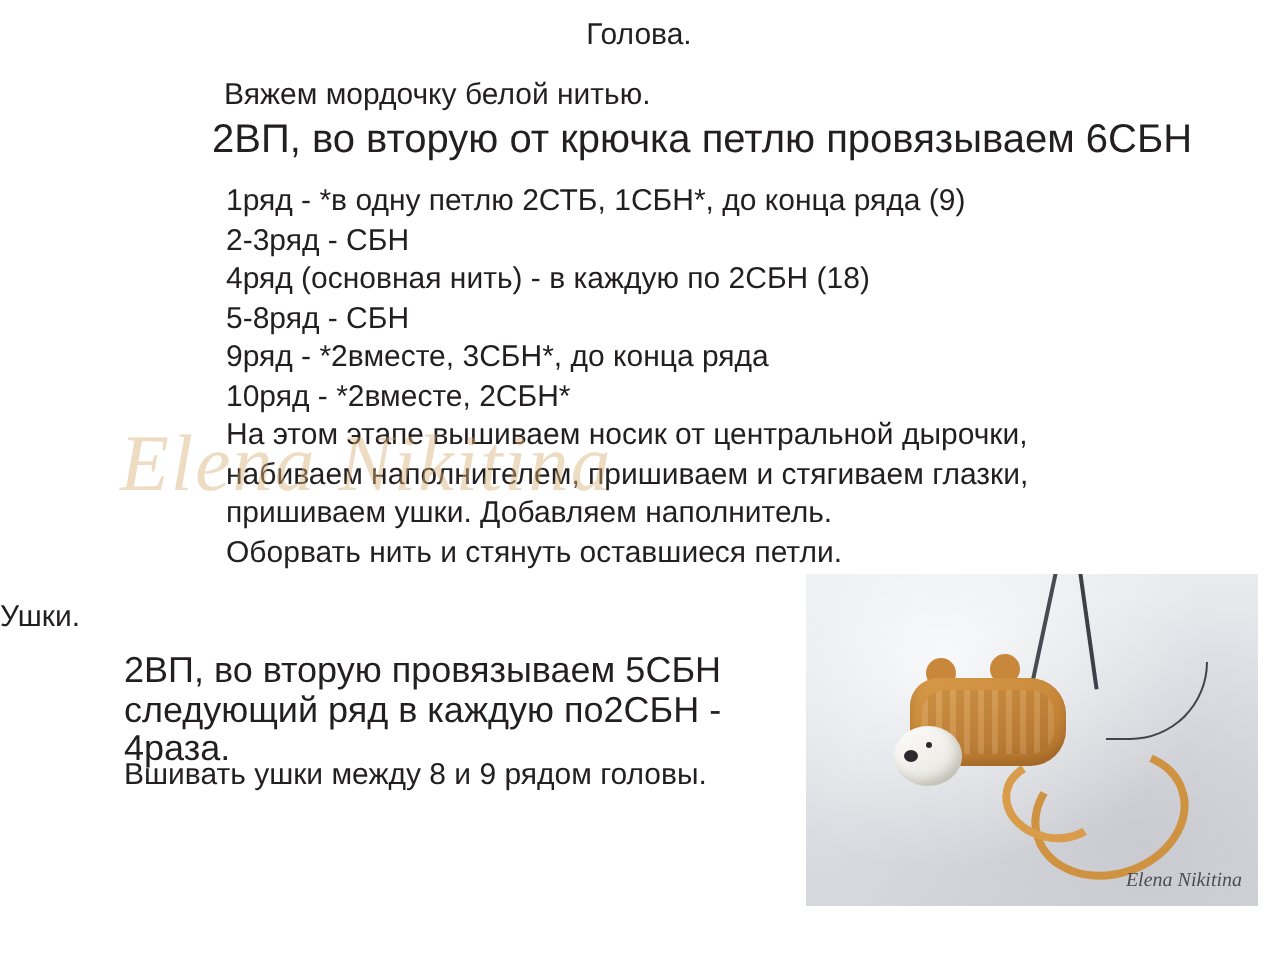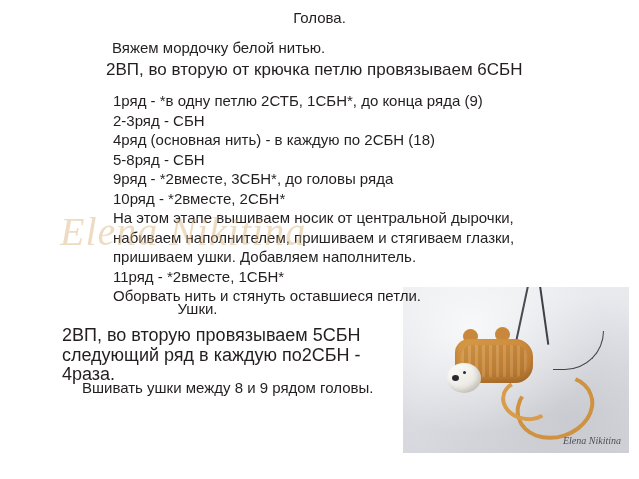--- a/index.html
+++ b/index.html
@@ -46,21 +46,21 @@
     position: absolute;
     left: 112px;
     top: 38px;
     font-size: 15px;
     line-height: 20px;
   }
   .intro2 {
     position: absolute;
     left: 106px;
     top: 60px;
-    font-size: 17px;
+    font-size: 20px;
     line-height: 20px;
   }
   .rows {
     position: absolute;
     left: 113px;
     top: 86px;
     width: 520px;
     font-size: 15px;
     line-height: 19.5px;
     z-index: 2;
@@ -69,39 +69,37 @@
     white-space: pre-wrap;
   }
   .gap-before {
     margin-top: 5px;
   }
   .ears-title {
     position: absolute;
     left: 0;
     top: 300px;
     width: 395px;
-    text-align: center;
     font-size: 15px;
   }
   .ears-body {
     position: absolute;
     left: 62px;
     top: 326px;
     width: 340px;
     font-size: 18px;
     line-height: 19.5px;
   }
   .ears-last {
     position: absolute;
     left: 62px;
     top: 378px;
     width: 340px;
     font-size: 15px;
     line-height: 19.5px;
-    margin-left: 20px;
   }
 
   
   .photo {
     position: absolute;
     left: 403px;
     top: 287px;
     width: 226px;
     height: 166px;
     background: linear-gradient(180deg, #e9eaee 0%, #dfe1e6 45%, #d6d8dd 100%);
@@ -230,26 +228,25 @@
   <div class="title-head">Голова.</div>
 
   <div class="intro">Вяжем мордочку белой нитью.</div>
   <div class="intro2">2ВП, во вторую от крючка петлю провязываем 6СБН</div>
 
   <div class="rows">
     <div class="gap-before">1ряд - *в одну петлю 2СТБ, 1СБН*, до конца ряда (9)</div>
     <div>2-3ряд - СБН</div>
     <div>4ряд (основная нить) - в каждую по 2СБН (18)</div>
     <div>5-8ряд - СБН</div>
-    <div>9ряд - *2вместе, 3СБН*, до головы ряда</div>
+    <div>9ряд - *2вместе, 3СБН*, до конца ряда</div>
     <div>10ряд - *2вместе, 2СБН*</div>
     <div>На этом этапе вышиваем носик от центральной дырочки,</div>
     <div>набиваем наполнителем, пришиваем и стягиваем глазки,</div>
     <div>пришиваем ушки. Добавляем наполнитель.</div>
-    <div>11ряд - *2вместе, 1СБН*</div>
     <div>Оборвать нить и стянуть оставшиеся петли.</div>
   </div>
 
   <div class="watermark">Elena Nikitina</div>
 
   <div class="ears-title">Ушки.</div>
 
   <div class="ears-body">
     <div>2ВП, во вторую провязываем 5СБН</div>
     <div>следующий ряд в каждую по2СБН - 4раза.</div>

